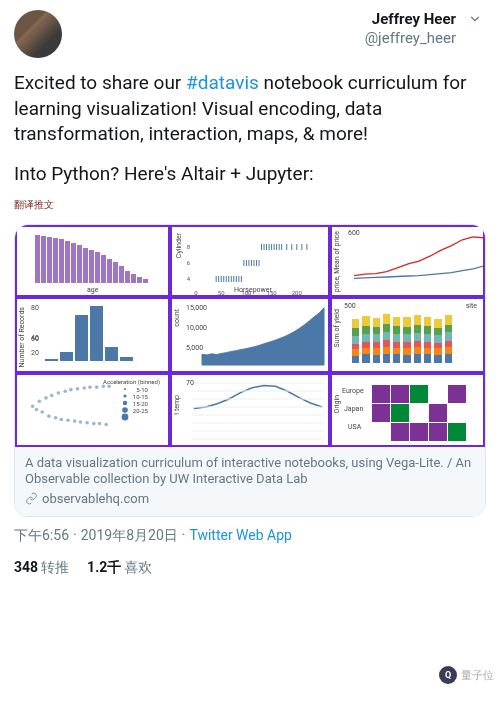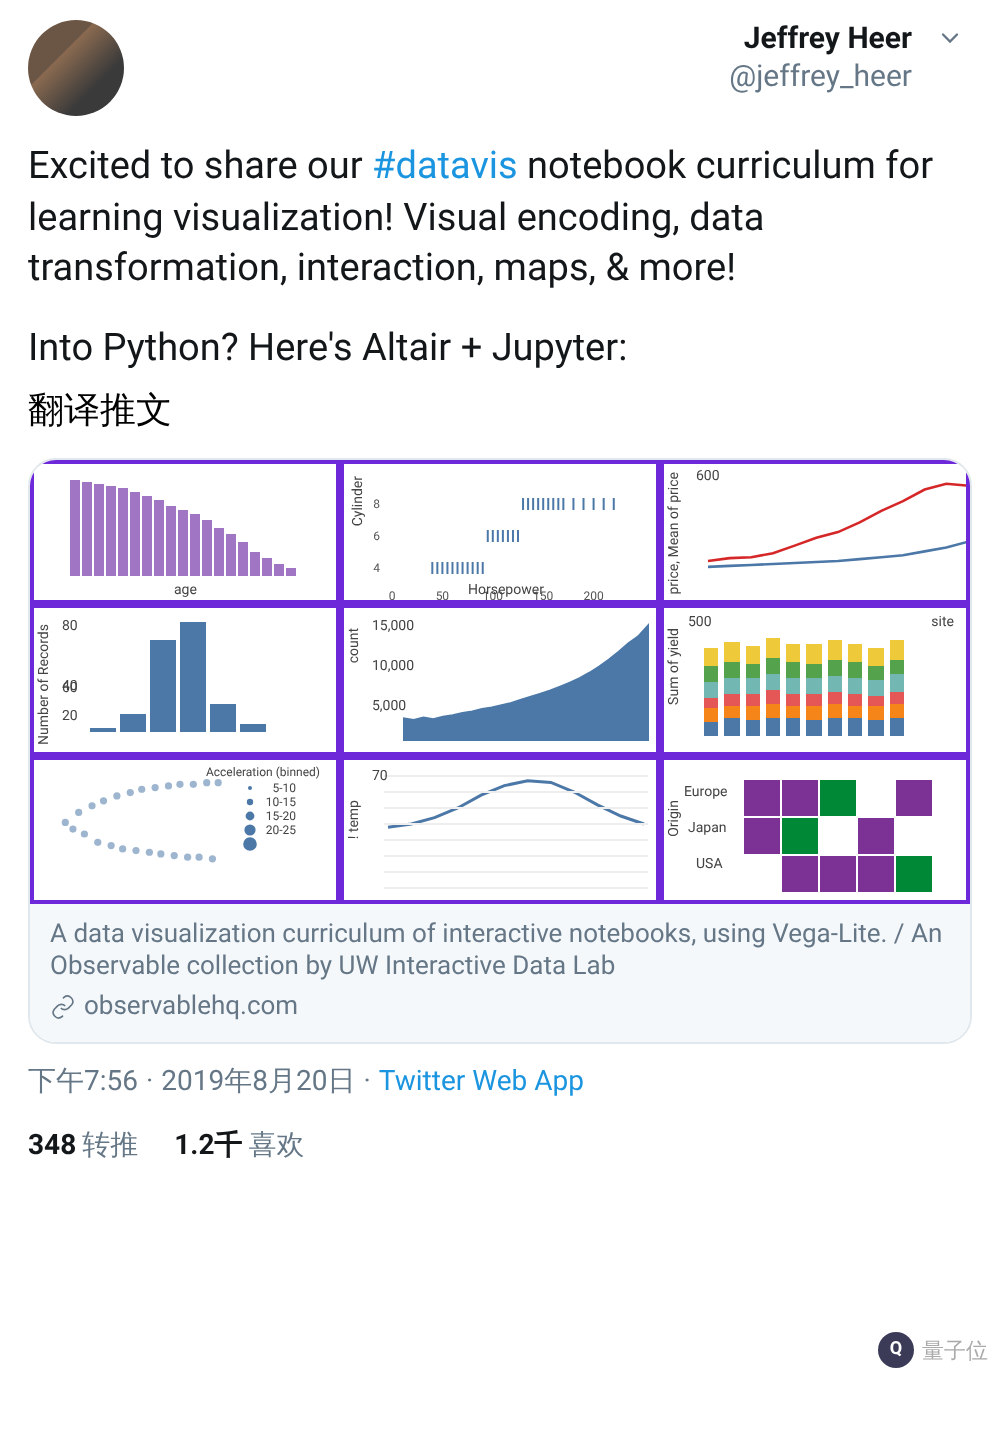--- a/index.html
+++ b/index.html
@@ -8,21 +8,21 @@
   .header { display: flex; align-items: flex-start; gap: 8px; margin-bottom: 12px; text-align: right; }
   .avatar { width: 48px; height: 48px; border-radius: 50%; background: linear-gradient(135deg, #6b5646 35%, #8a6a50 36%, #3a3a3a 70%); flex-shrink: 0; }
   .user-block { flex: 1; line-height: 1.25; }
   .display-name { font-weight: 700; font-size: 15px; color: #14171a; }
   .handle { font-size: 15px; color: #657786; }
   .menu-btn { color: #657786; font-size: 14px; padding: 2px 4px; cursor: pointer; }
   .tweet-body { font-size: 19px; line-height: 1.35; color: #14171a; margin-bottom: 6px; }
   .tweet-body p { margin-bottom: 14px; }
   .tweet-body p:last-child { margin-bottom: 6px; }
   .hashtag, .link, .mention { color: #1b95e0; text-decoration: none; }
-  .translate { color: #000000; font-size: 18px; margin-bottom: 8px; display: inline-block; }
+  .translate { color: #7f1d1d; font-size: 10px; margin-bottom: 8px; display: inline-block; }
   .card { border: 1px solid #e1e8ed; border-radius: 14px; overflow: hidden; margin-top: 4px; }
   .card-img { height: 222px; background: #fafafa; position: relative; }
   .grid { display: grid; grid-template-columns: 155px 160px 1fr; grid-template-rows: 72px 76px 74px; width: 100%; height: 100%; }
   .cell { border: 2px solid #6d28d9; background: #fff; position: relative; overflow: hidden; font-size: 6px; color: #555; }
   .axis-label { position: absolute; font-size: 7px; color: #444; }
   .card-meta { padding: 8px 10px 10px; background: #f5f8fa; }
   .card-title { font-size: 14.5px; color: #14171a; margin-bottom: 2px; }
   .card-desc { font-size: 13px; color: #657786; line-height: 1.3; margin-bottom: 3px; }
   .card-domain { font-size: 13px; color: #657786; display: flex; align-items: center; gap: 4px; }
   .link-icon { width: 13px; height: 13px; stroke: #657786; stroke-width: 1.5; fill: none; }
@@ -346,21 +346,21 @@
       <div class="card-domain">
         <svg class="link-icon" viewBox="0 0 24 24">
             <path d="M10 13a5 5 0 007 0l3-3a5 5 0 00-7-7l-1 1M14 11a5 5 0 00-7 0l-3 3a5 5 0 007 7l1-1"></path>
           </svg>
         <span>observablehq.com</span>
       </div>
     </div>
   </div>
 
   <div class="timestamp">
-    <span>下午7:56</span><span class="sep">·</span><span>2019年8月20日</span><span class="sep">·</span><span class="source">Twitter Web App</span>
+    <span>下午6:56</span><span class="sep">·</span><span>2019年8月20日</span><span class="sep">·</span><span class="source">Twitter Web App</span>
   </div>
 
   <div class="stats">
     <span><b>348</b><span>转推</span></span>
     <span><b>1.2千</b><span>喜欢</span></span>
   </div>
 </div>
 
 <div class="bottom-watermark">
   <div class="wm-circle">Q</div>

